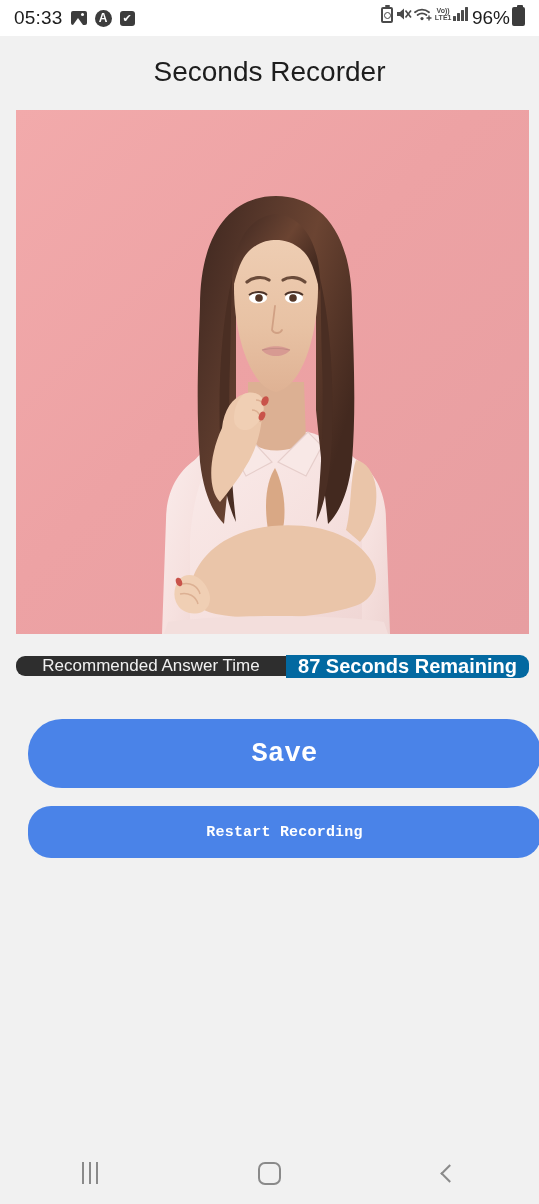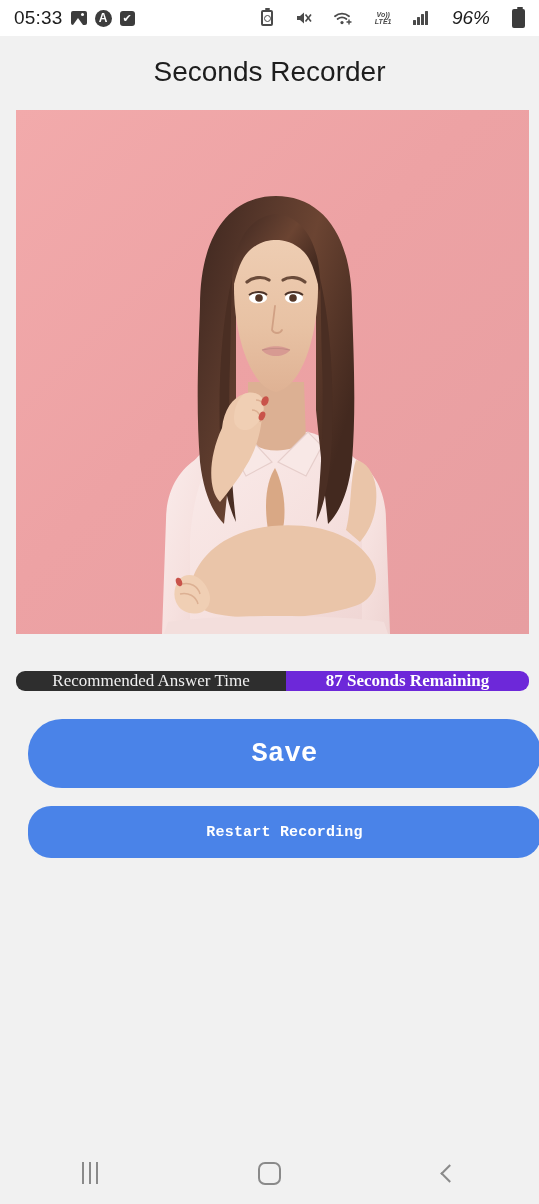--- a/index.html
+++ b/index.html
@@ -13,21 +13,21 @@
 
   
   .statusbar{
     position:absolute; top:0; left:0; width:539px; height:36px;
     background:#ffffff;
     display:flex; align-items:center; justify-content:space-between;
     padding:10px 14px;
   }
   .sb-left{ display:flex; align-items:center; gap:8px; }
   .sb-time{ font-size:19px; color:#1c1c1c; letter-spacing:.2px; }
-  .sb-right{ display:flex; align-items:center; gap:22px;font-style:italic; }
+  .sb-right{ display:flex; gap:2px; }
   .sb-pct{ font-size:19px; color:#1c1c1c; margin-left:2px; }
 
   .ic{ display:inline-block; }
   .ic-gallery{
     width:16px;height:14px;background:#3c3c3c;border-radius:2px;position:relative;overflow:hidden;
   }
   .ic-gallery:after{
     content:"";position:absolute;left:2px;bottom:0;width:0;height:0;
     border-left:5px solid transparent;border-right:5px solid transparent;border-bottom:7px solid #fff;
   }
@@ -72,33 +72,33 @@
   
   .photo{
     position:absolute; left:16px; top:110px; width:513px; height:524px;
     overflow:hidden; background:#efa2a4;
   }
   .photo svg{ display:block; width:100%; height:100%; }
 
   
   .infobar{
     position:absolute; left:16px; top:641px; width:513px; height:50px;
-    display:flex; align-items:flex-end;font-family:Liberation Serif, serif;
+    display:flex; align-items:center;
   }
   .info-label{
     width:270px; background:#2e2e2e; color:#f0f0f0;
     border-radius:9px 0 0 9px;
     display:flex; align-items:center; justify-content:center;
     font-size:17px;
   }
   .info-value{
-    flex:1; background:#6d28d9; color:#ffffff;
+    flex:1; background:#0369a1; color:#ffffff;
     border-radius:0 9px 9px 0;
     display:flex; align-items:center; justify-content:center;
-    font-size:17px; font-weight:bold;
+    font-size:20px; font-weight:bold;
   }
 
   
   .btn{
     position:absolute; left:28px; width:513px;
     background:#4a83e8; color:#ffffff; border:none;
     font-family:Liberation Mono, monospace; font-weight:bold;
     display:flex; align-items:center; justify-content:center;
     cursor:pointer;
   }

